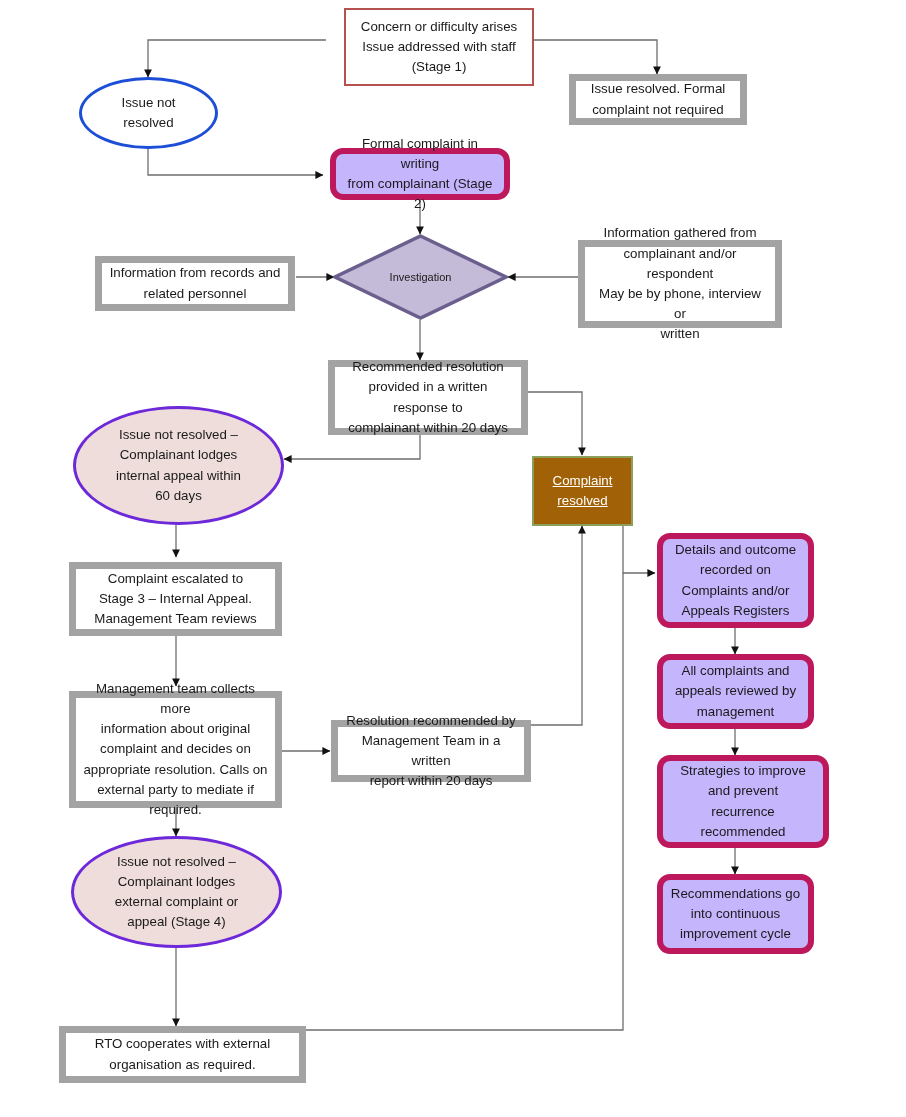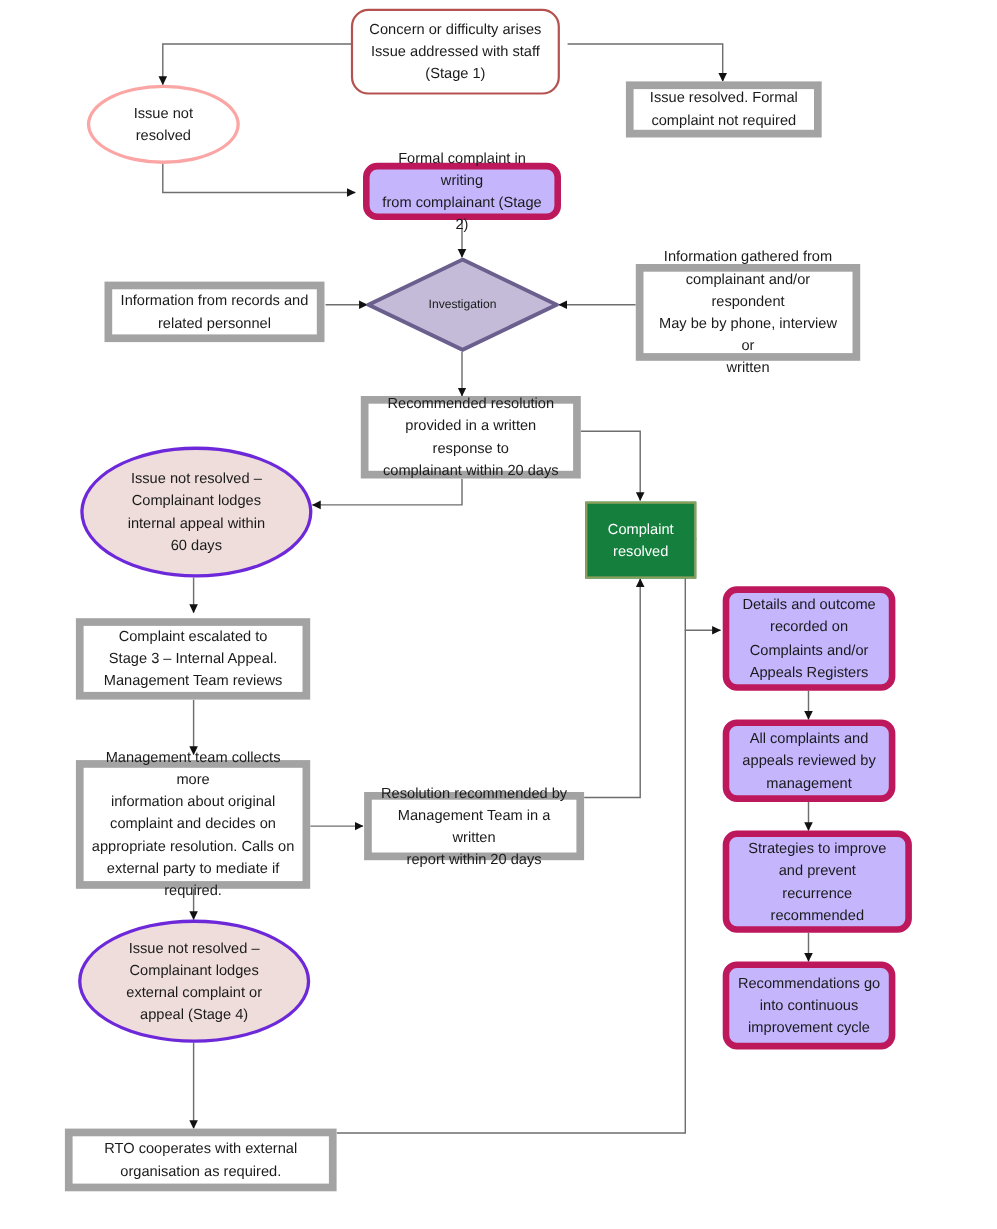--- a/index.html
+++ b/index.html
@@ -53,31 +53,32 @@
     border: 2.5px solid #b5524f;
   }
   
   .rrect {
     background: #c4b5fd;
     border: 6px solid #be185d;
     border-radius: 13px;
   }
   
   .greenbox {
-    background: #15803d;
+    background: #a16207;
     border: 2px solid #8ba05c;
     color: #ffffff;
+    text-decoration: underline;
   }
   
   .ellipse {
     border-radius: 50%;
   }
   .ellipse-white {
     background: #ffffff;
-    border: 3px solid #fca5a5;
+    border: 3px solid #1d4ed8;
   }
   .ellipse-pink {
     background: #eeddda;
     border: 3px solid #6d28d9;
   }
   
   .diamond-wrap {
     position: absolute;
   }
   .diamond-wrap .dshape {
@@ -144,21 +145,21 @@
       <path d="M735,848 L735,874" marker-end="url(#ah)"></path>
 
       <path d="M176,808 L176,836" marker-end="url(#ah)"></path>
 
       <path d="M176,948 L176,1026" marker-end="url(#ah)"></path>
 
       <path d="M306,1030 L623,1030 L623,573"></path>
     </g>
   </svg>
 
-  <div class="node rect-red" style="left:319px; top:8px; width:190px; height:78px;border-radius:16px;">
+  <div class="node rect-red" style="left:344px; top:8px; width:190px; height:78px;">
     <span class="txt">Concern or difficulty arises
 Issue addressed with staff
 (Stage 1)</span>
   </div>
 
   <div class="node ellipse ellipse-white" style="left:79px; top:77px; width:139px; height:72px;">
     <span class="txt">Issue not
 resolved</span>
   </div>
 

